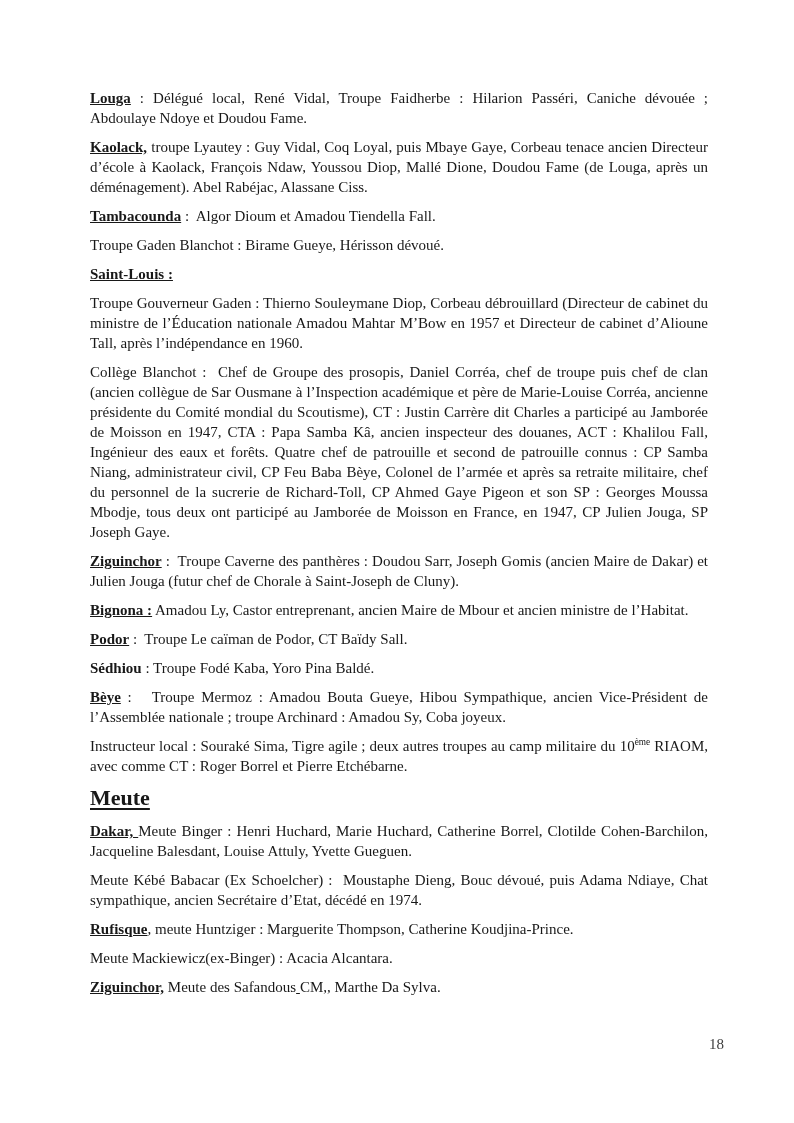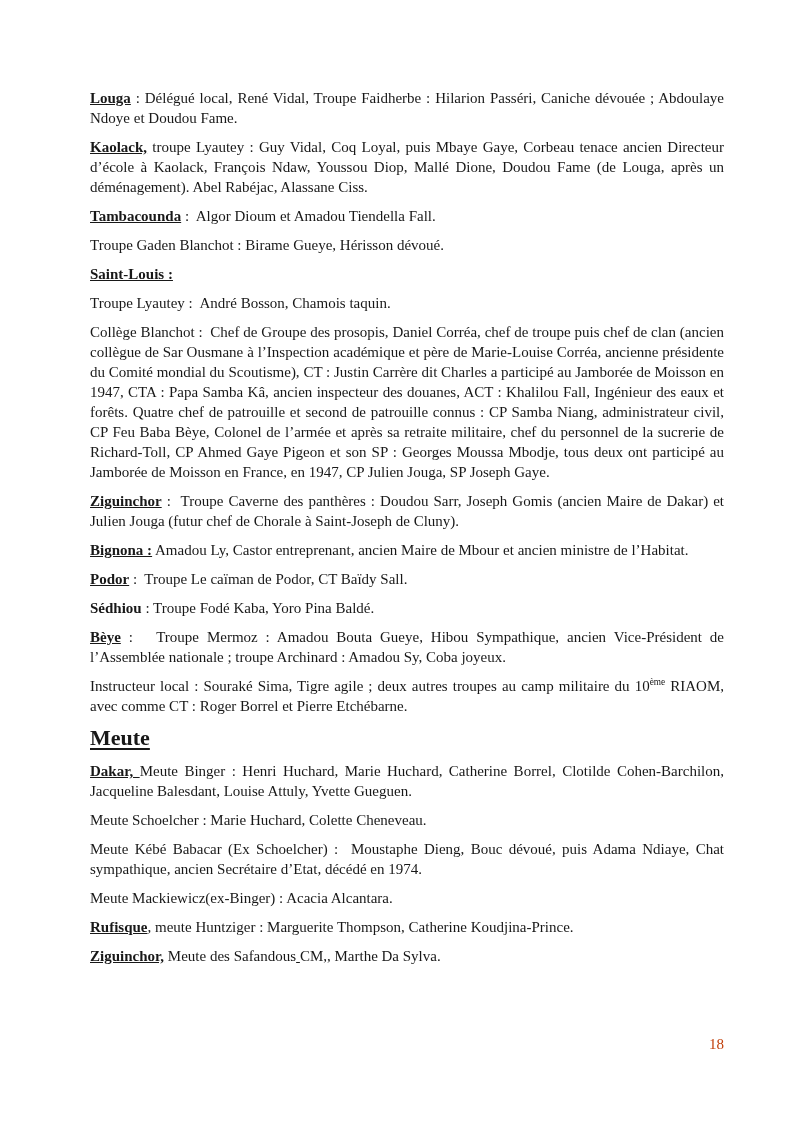--- a/index.html
+++ b/index.html
@@ -16,21 +16,21 @@
     font-family: "Liberation Serif", "DejaVu Serif", serif;
     color: #181818;
   }
   .content {
     position: absolute;
     top: 88px;
     left: 90px;
     width: 634px;
   }
   .doc-para {
-    margin: 0 0 9px 0;
+    margin: 0 16px 9px 0;
     font-size: 15px;
     line-height: 20px;
     text-align: justify;
     white-space: pre-wrap;
   }
   .doc-heading {
     margin: 4px 0 10px 0;
     font-size: 22px;
     line-height: 26px;
     font-weight: bold;
@@ -49,43 +49,42 @@
     line-height: 0;
   }
   .page-number {
     position: absolute;
     top: 1034px;
     left: 90px;
     width: 634px;
     text-align: right;
     font-size: 15px;
     line-height: 20px;
-    color: #c2410c;
+    color: #404040;
   }
 </style>
 </head>
 <body>
 
 <div class="page">
   <div class="content" id="doc-body">
       <p class="doc-para"><span class="b u">Louga</span><span> : Délégué local, René Vidal, Troupe Faidherbe : Hilarion Passéri, Caniche dévouée ; Abdoulaye Ndoye et Doudou Fame.</span></p>
       <p class="doc-para"><span class="b u">Kaolack,</span><span> troupe Lyautey : Guy Vidal, Coq Loyal, puis Mbaye Gaye, Corbeau tenace ancien Directeur d’école à Kaolack, François Ndaw, Youssou Diop, Mallé Dione, Doudou Fame (de Louga, après un déménagement). Abel Rabéjac, Alassane Ciss.</span></p>
       <p class="doc-para"><span class="b u">Tambacounda</span><span> :  Algor Dioum et Amadou Tiendella Fall.</span></p>
       <p class="doc-para"><span>Troupe Gaden Blanchot : Birame Gueye, Hérisson dévoué.</span></p>
       <p class="doc-para"><span class="b u">Saint-Louis :</span></p>
-      <p class="doc-para"><span>Troupe Lyautey :  André Bosson, Chamois taquin.</span></p>
+      <p class="doc-para"><span>Troupe Gouverneur Gaden : Thierno Souleymane Diop, Corbeau débrouillard (Directeur de cabinet du ministre de l’Éducation nationale Amadou Mahtar M’Bow en 1957 et Directeur de cabinet d’Alioune Tall, après l’indépendance en 1960.</span></p>
       <p class="doc-para"><span>Collège Blanchot :  Chef de Groupe des prosopis, Daniel Corréa, chef de troupe puis chef de clan (ancien collègue de Sar Ousmane à l’Inspection académique et père de Marie-Louise Corréa, ancienne présidente du Comité mondial du Scoutisme), CT : Justin Carrère dit Charles a participé au Jamborée de Moisson en 1947, CTA : Papa Samba Kâ, ancien inspecteur des douanes, ACT : Khalilou Fall, Ingénieur des eaux et forêts. Quatre chef de patrouille et second de patrouille connus : CP Samba Niang, administrateur civil, CP Feu Baba Bèye, Colonel de l’armée et après sa retraite militaire, chef du personnel de la sucrerie de Richard-Toll, CP Ahmed Gaye Pigeon et son SP : Georges Moussa Mbodje, tous deux ont participé au Jamborée de Moisson en France, en 1947, CP Julien Jouga, SP Joseph Gaye.</span></p>
       <p class="doc-para"><span class="b u">Ziguinchor</span><span> :  Troupe Caverne des panthères : Doudou Sarr, Joseph Gomis (ancien Maire de Dakar) et Julien Jouga (futur chef de Chorale à Saint-Joseph de Cluny).</span></p>
       <p class="doc-para"><span class="b u">Bignona :</span><span> Amadou Ly, Castor entreprenant, ancien Maire de Mbour et ancien ministre de l’Habitat.</span></p>
       <p class="doc-para"><span class="b u">Podor</span><span> :  Troupe Le caïman de Podor, CT Baïdy Sall.</span></p>
       <p class="doc-para"><span class="b">Sédhiou</span><span> : Troupe Fodé Kaba, Yoro Pina Baldé.</span></p>
       <p class="doc-para"><span class="b u">Bèye</span><span> :   Troupe Mermoz : Amadou Bouta Gueye, Hibou Sympathique, ancien Vice-Président de l’Assemblée nationale ; troupe Archinard : Amadou Sy, Coba joyeux.</span></p>
       <p class="doc-para"><span>Instructeur local : Souraké Sima, Tigre agile ; deux autres troupes au camp militaire du 10</span><span class="sup">ème</span><span> RIAOM, avec comme CT : Roger Borrel et Pierre Etchébarne.</span></p>
       <h1 class="doc-heading"><span class="b u">Meute</span></h1>
       <p class="doc-para"><span class="b u">Dakar, </span><span>Meute Binger : Henri Huchard, Marie Huchard, Catherine Borrel, Clotilde Cohen-Barchilon, Jacqueline Balesdant, Louise Attuly, Yvette Gueguen.</span></p>
-      <p class="doc-para"><span>Meute Schoelcher : Marie Huchard, Colette Cheneveau.</span></p>
       <p class="doc-para"><span>Meute Kébé Babacar (Ex Schoelcher) :  Moustaphe Dieng, Bouc dévoué, puis Adama Ndiaye, Chat sympathique, ancien Secrétaire d’Etat, décédé en 1974.</span></p>
+      <p class="doc-para"><span class="b u">Rufisque</span><span>, meute Huntziger : Marguerite Thompson, Catherine Koudjina-Prince.</span></p>
       <p class="doc-para"><span>Meute Mackiewicz(ex-Binger) : Acacia Alcantara.</span></p>
-      <p class="doc-para"><span class="b u">Rufisque</span><span>, meute Huntziger : Marguerite Thompson, Catherine Koudjina-Prince.</span></p>
       <p class="doc-para"><span class="b u">Ziguinchor,</span><span> Meute des Safandous</span><span class="u"> </span><span>CM</span><span class="u">,,</span><span> Marthe Da Sylva.</span></p>
     </div>
   <div class="page-number">18</div>
 </div>
 
 </body></html>

